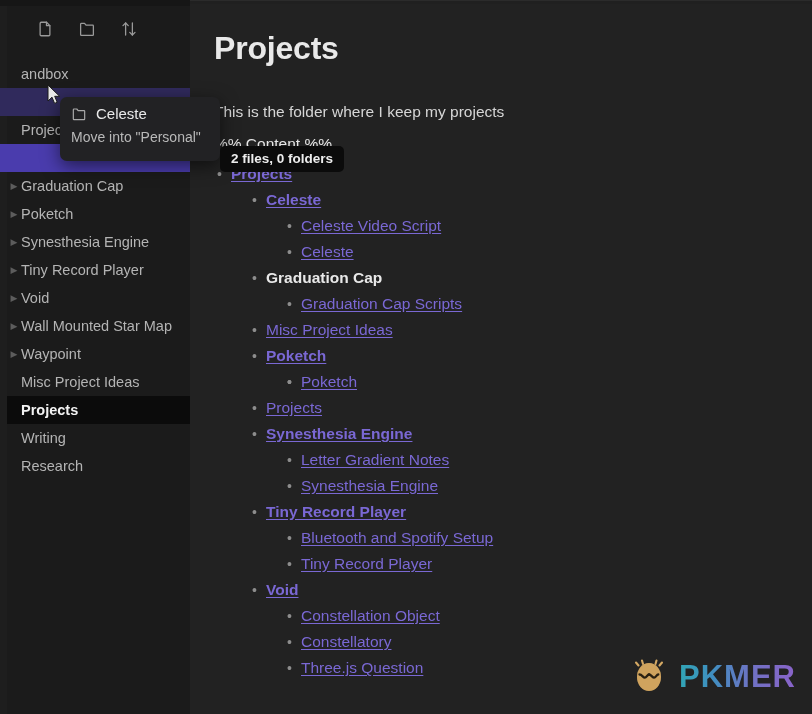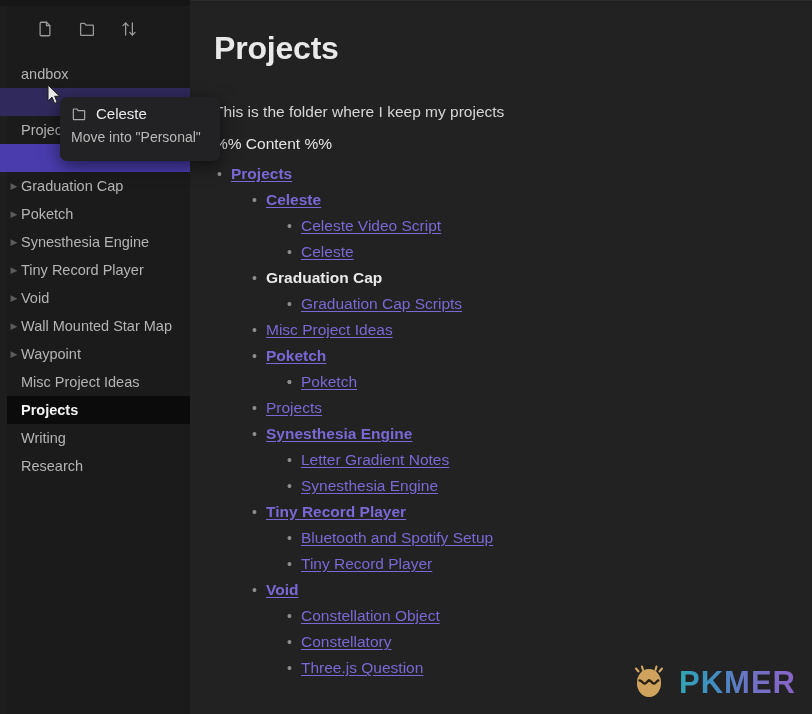--- a/index.html
+++ b/index.html
@@ -206,21 +206,21 @@
     font-weight: 600;
     padding: 5px 11px 6px 11px;
     border-radius: 5px;
     z-index: 50;
     white-space: nowrap;
   }
 
   
   .pkmer {
     position: absolute;
-    right: 16px; bottom: 8px;
+    right: 16px; bottom: 14px;
     display: flex;
     align-items: center;
     gap: 9px;
     z-index: 30;
   }
   .pkmer-text {
     font-size: 31px;
     font-weight: bold;
     letter-spacing: 1px;
     background: linear-gradient(90deg, #31a5b5 0%, #3f8fc0 28%, #6f72c4 62%, #8a63c9 100%);
@@ -371,20 +371,21 @@
       <span class="folder-ico">
         <svg width="16" height="16" viewBox="0 0 24 24" fill="none" stroke="currentColor" stroke-width="1.8" stroke-linecap="round" stroke-linejoin="round">
           <path d="M3.5 19.5v-14a1 1 0 0 1 1-1h4.2l2 2.4h8.8a1 1 0 0 1 1 1v11.6a1 1 0 0 1-1 1h-15a1 1 0 0 1-1-1z"></path>
         </svg>
       </span>
       <span>Celeste</span>
     </div>
     <div class="drag-ghost-sub">Move into "Personal"</div>
   </div>
 
+  <div class="count-tip">2 files, 0 folders</div>
 
   <div class="cursor">
     <svg width="14" height="21" viewBox="0 0 14 21">
       <path d="M1 1 L1 17 L5 13.2 L7.6 19.4 L10.2 18.3 L7.7 12.3 L12.6 12.3 Z" fill="#e8e8e8" stroke="#1a1a1a" stroke-width="1"></path>
     </svg>
   </div>
 
   <div class="pkmer">
     <span>
       <svg width="42" height="42" viewBox="0 0 42 42">

